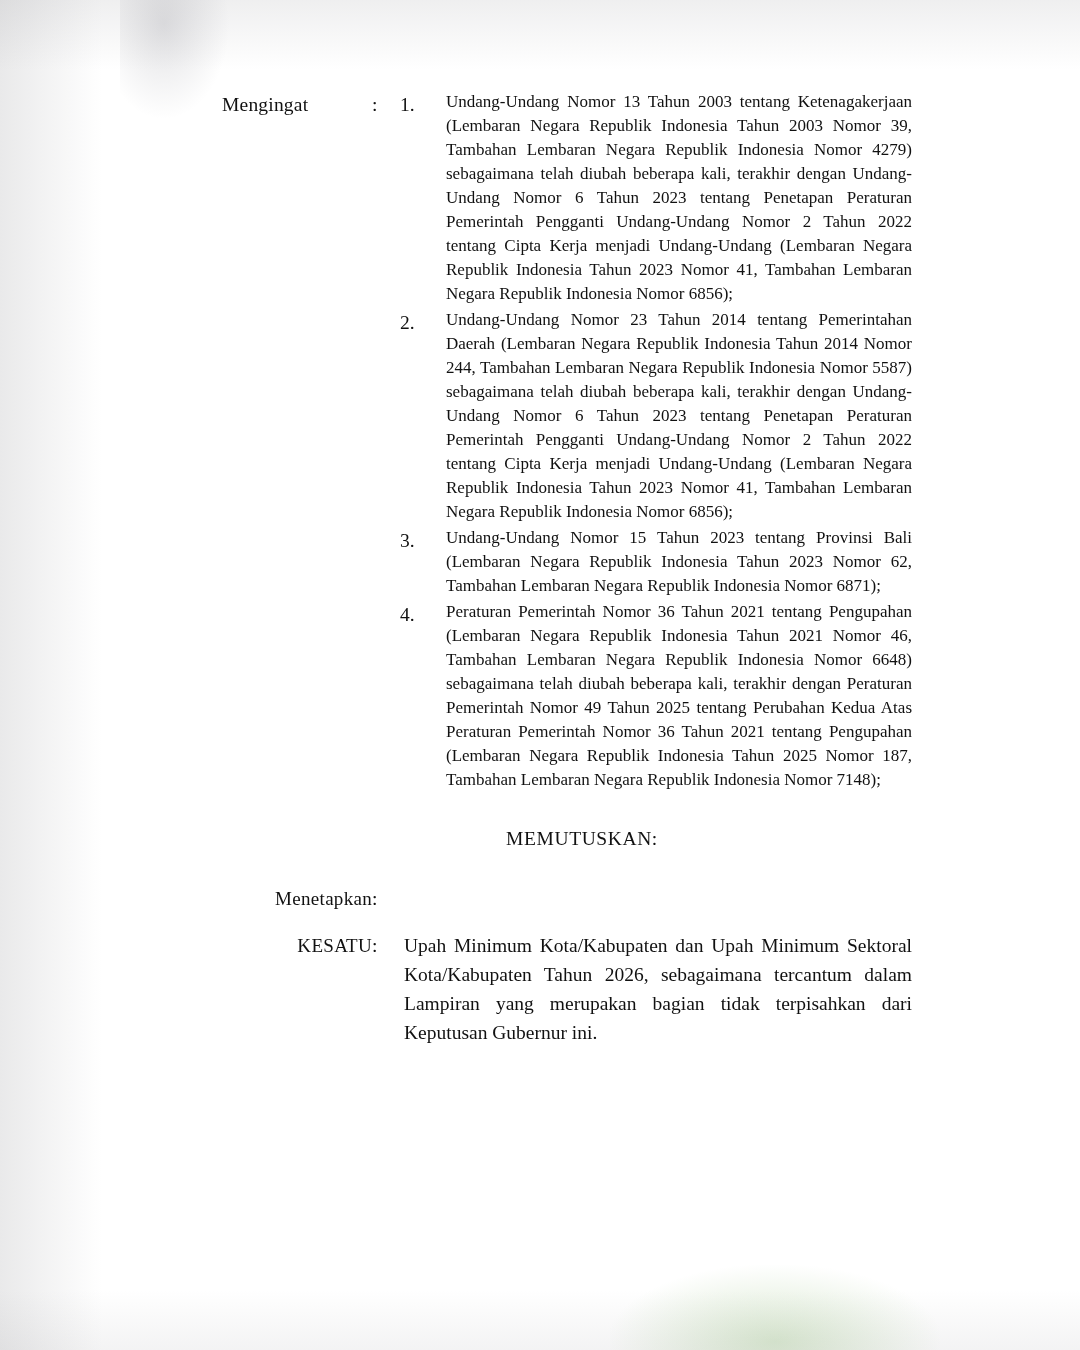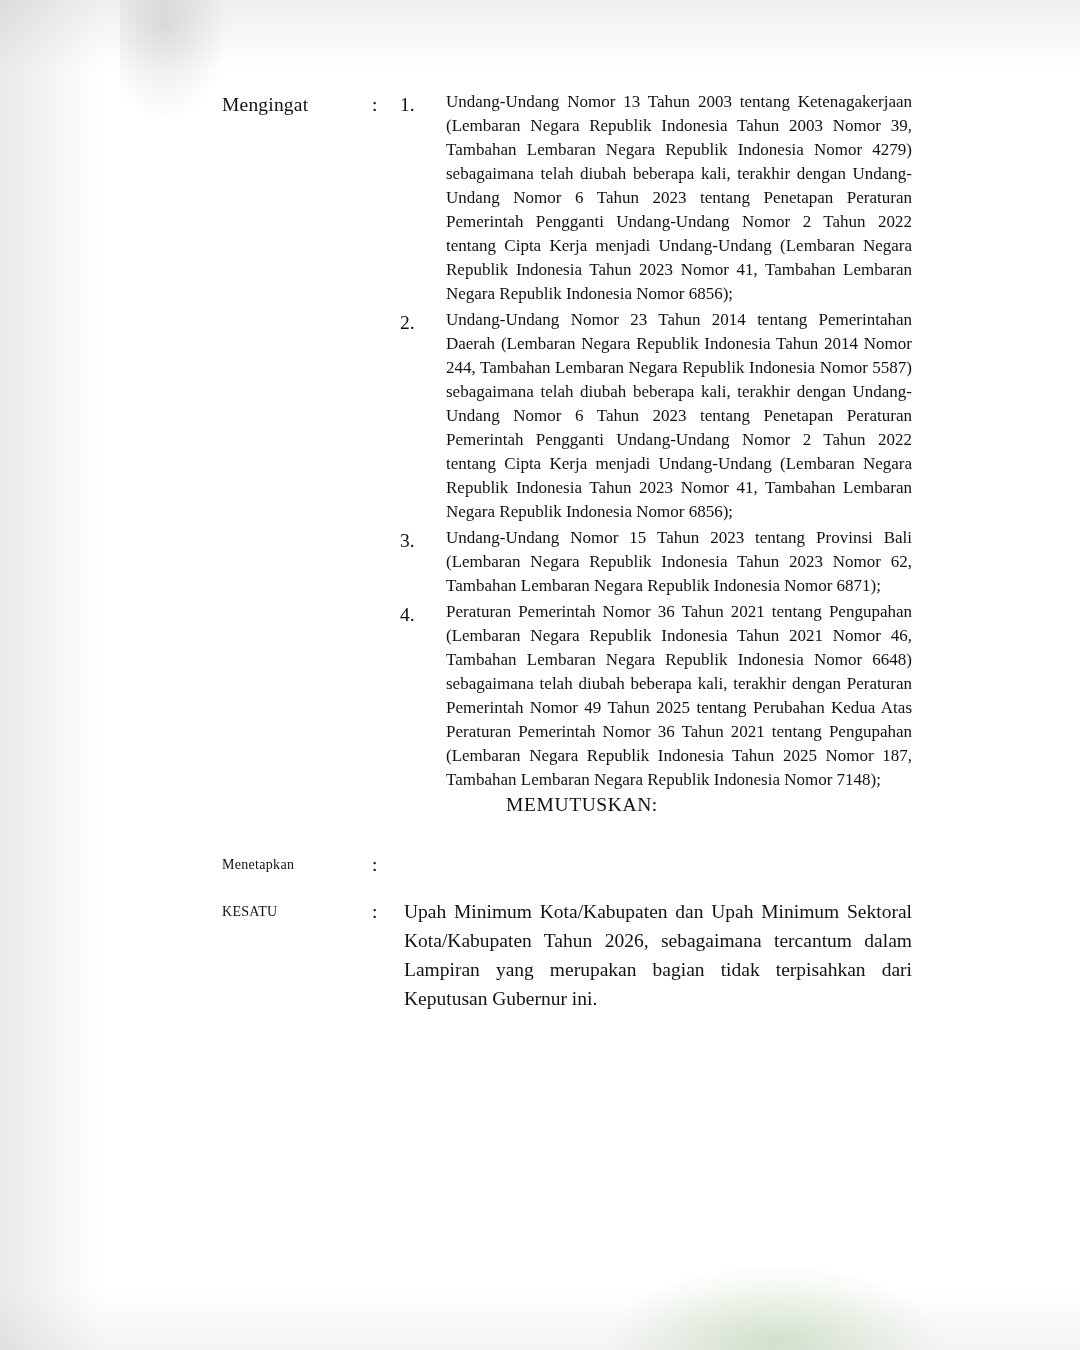--- a/index.html
+++ b/index.html
@@ -113,36 +113,38 @@
     text-align: justify;
     text-justify: inter-word;
     hyphens: none;
   }
 
   
   .memutuskan {
     text-align: center;
     font-size: 19.5px;
     letter-spacing: 0.6px;
+    margin-top: 34px;
     margin-bottom: 34px;
     padding-left: 30px;
   }
 
   
   .diktum-row {
     display: flex;
     align-items: flex-start;
     margin-bottom: 22px;
   }
   .diktum-label {
     width: 150px;
     flex: 0 0 150px;
-    font-size: 14px;
+    font-size: 19px;
     line-height: 29px;
     letter-spacing: 0.3px;
+    text-align: right;
   }
   .diktum-colon {
     width: 32px;
     flex: 0 0 32px;
     font-size: 19.5px;
     line-height: 29px;
   }
   .diktum-text {
     flex: 1 1 auto;
     font-size: 19.5px;

